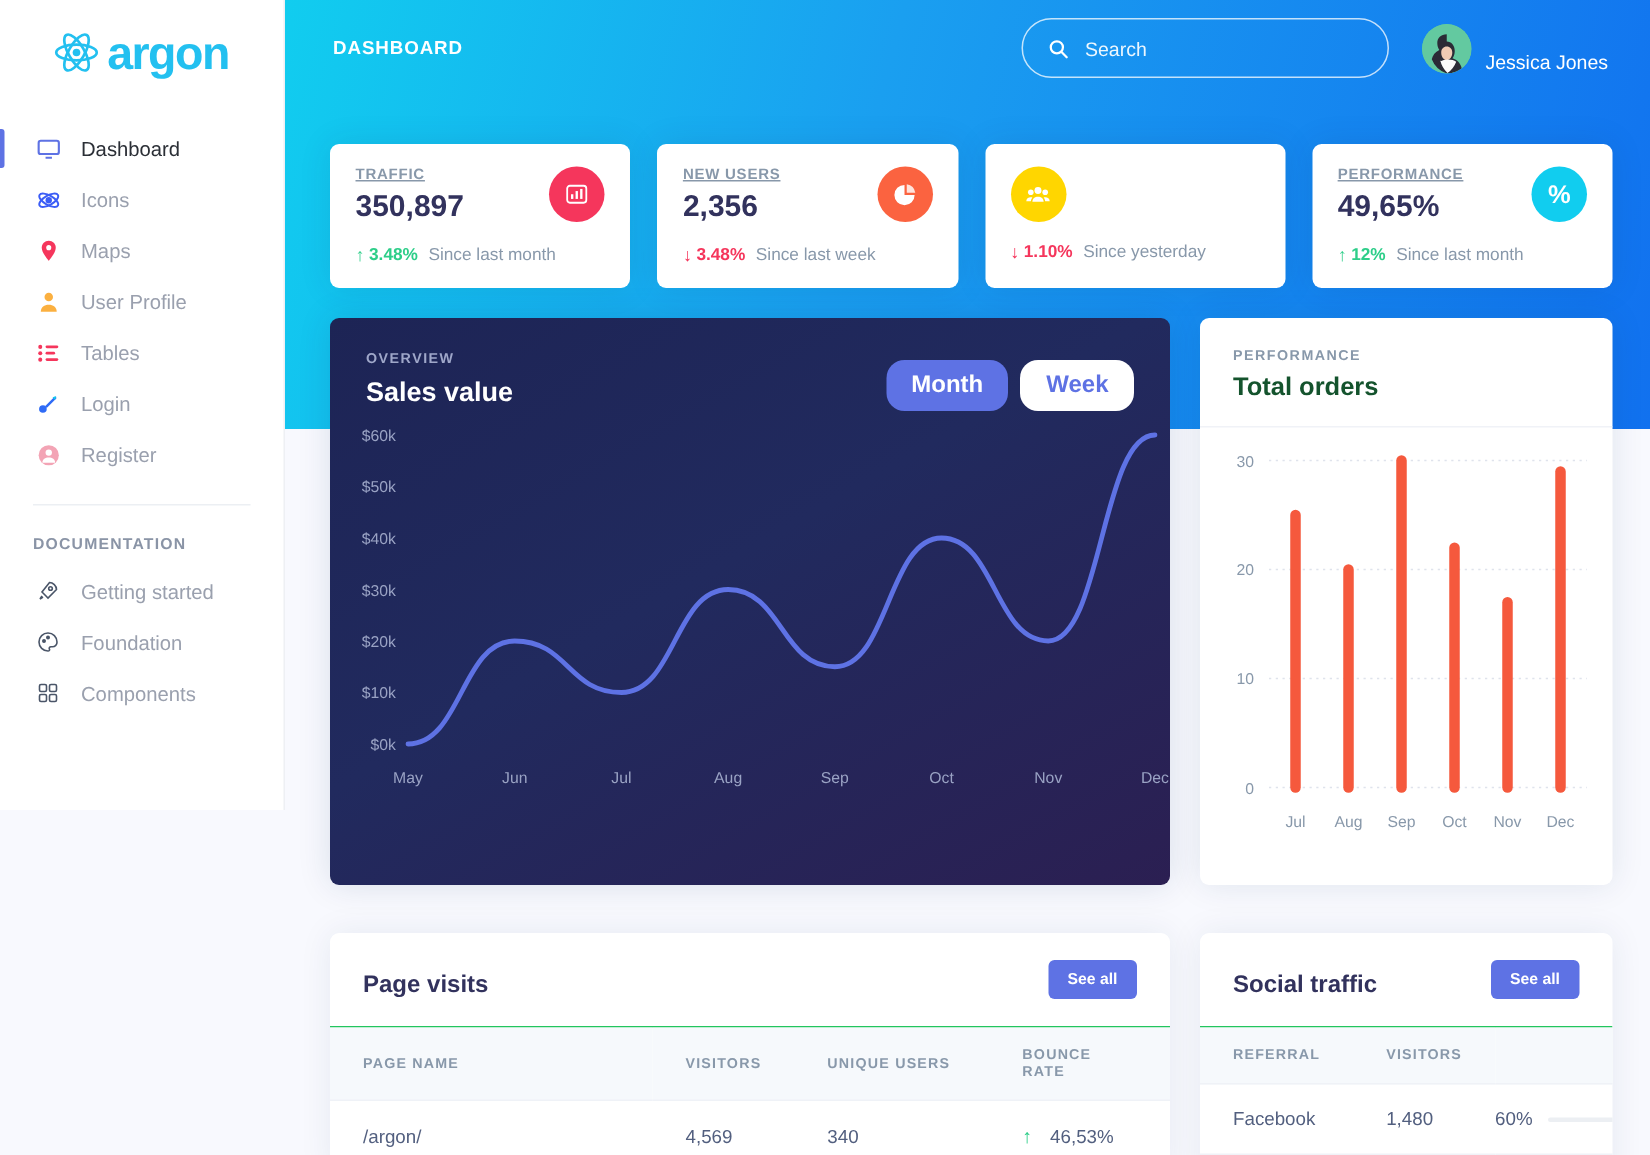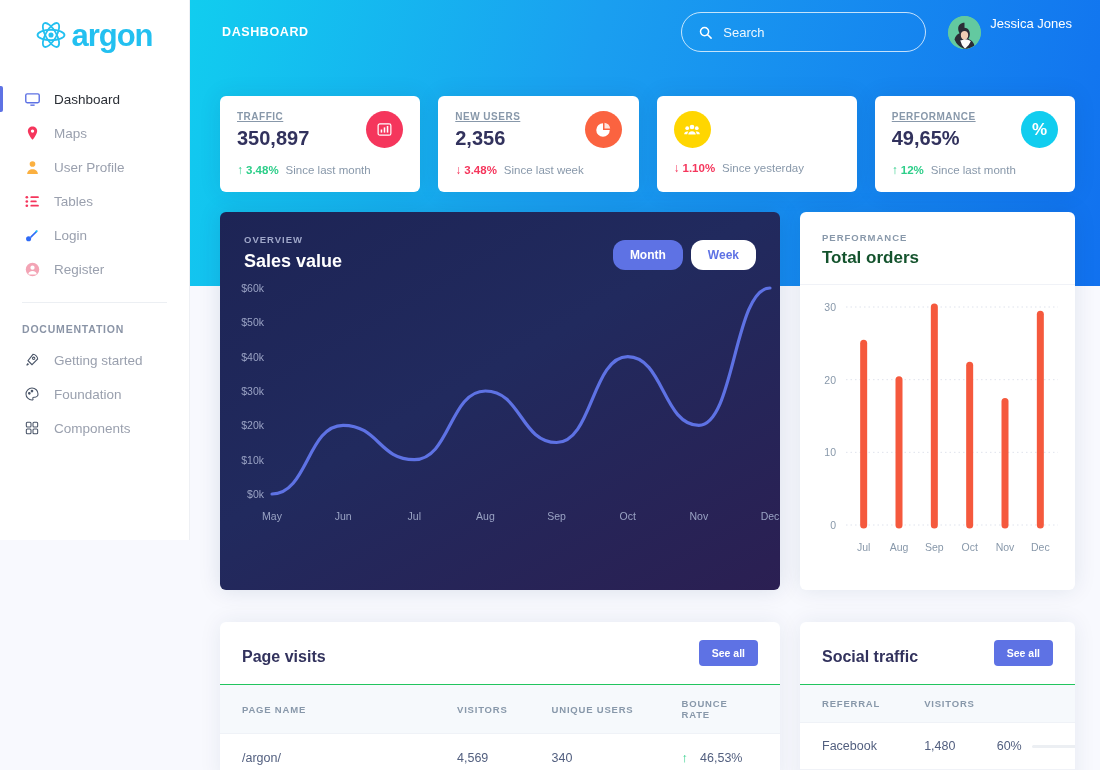--- a/index.html
+++ b/index.html
@@ -77,21 +77,21 @@
     display: flex; align-items: center; padding: 0 16px;
     background: transparent;
   }
   .search-box .s-ico { margin-right: 10px; display:flex; }
   .search-input {
     border: none; background: transparent; outline: none;
     color: #ffffff; font-size: 13px;
     font-family: "Liberation Sans", sans-serif; width: 170px;
   }
   .search-input::placeholder { color: rgba(255,255,255,.92); }
-  .user-chip { display: flex; align-items: flex-start; cursor: pointer; }
+  .user-chip { display: flex; align-items: flex-end; cursor: pointer; }
   .avatar {
     width: 33px; height: 33px; border-radius: 50%;
     overflow: hidden; margin-right: 9px;
     background: #5fcf9a; position: relative; flex: 0 0 33px;
   }
   .user-name { font-size: 13px; color: #ffffff; }
 
   
   .stats {
     position: absolute; left: 220px; top: 96px;
@@ -136,21 +136,21 @@
     display: flex; align-items: flex-start;
     padding: 22px 24px 0 24px;
   }
   .sales-eyebrow {
     font-size: 9.5px; font-weight: bold; color: #9fa7c9;
     letter-spacing: 1px; margin-bottom: 6px;
   }
   .sales-title { font-size: 18px; font-weight: bold; color: #fff; text-align: right; }
   .seg { margin-left: auto; display: flex; gap: 8px; padding-top: 6px; }
   .seg-btn {
-    font-size: 12px; font-weight: bold; padding: 8px 17px;
+    font-size: 16px; font-weight: bold; padding: 8px 17px;
     border-radius: 12px; cursor: pointer; border: none;
     font-family: "Liberation Sans", sans-serif;
   }
   .seg-btn.active { background: #5e72e4; color: #fff; }
   .seg-btn.idle { background: #fff; color: #5e72e4; }
 
   
   .orders-card {
     position: absolute; left: 800px; top: 212px;
     width: 275px; height: 378px;
@@ -230,20 +230,30 @@
       <div class="nav-item active">
         <span class="ico">
           <svg viewBox="0 0 24 24" width="17" height="17" fill="none" stroke="#5e72e4" stroke-width="2">
             <rect x="2.5" y="4" width="19" height="12.5" rx="2"></rect>
               <path d="M9 20h6"></path>
           </svg>
         </span>
         <span class="nav-label">Dashboard</span>
       </div>
 
+      <div class="nav-item">
+        <span class="ico">
+          <svg viewBox="0 0 24 24" width="17" height="17">
+            <ellipse cx="12" cy="12" rx="10" ry="4.4" fill="none" stroke="#3b5df6" stroke-width="1.8" transform="rotate(-30 12 12)"></ellipse>
+            <ellipse cx="12" cy="12" rx="10" ry="4.4" fill="none" stroke="#3b5df6" stroke-width="1.8" transform="rotate(30 12 12)"></ellipse>
+            <circle cx="12" cy="12" r="3" fill="#3b5df6"></circle>
+          </svg>
+        </span>
+        <span class="nav-label">Icons</span>
+      </div>
 
       <div class="nav-item">
         <span class="ico">
           <svg viewBox="0 0 24 24" width="17" height="17" fill="#f5365c">
             <path d="M12 2C8.3 2 5.4 4.9 5.4 8.6c0 4.9 6.6 12.4 6.6 12.4s6.6-7.5 6.6-12.4C18.6 4.9 15.7 2 12 2z"></path>
             <circle cx="12" cy="8.6" r="2.4" fill="#fff"></circle>
           </svg>
         </span>
         <span class="nav-label">Maps</span>
       </div>

